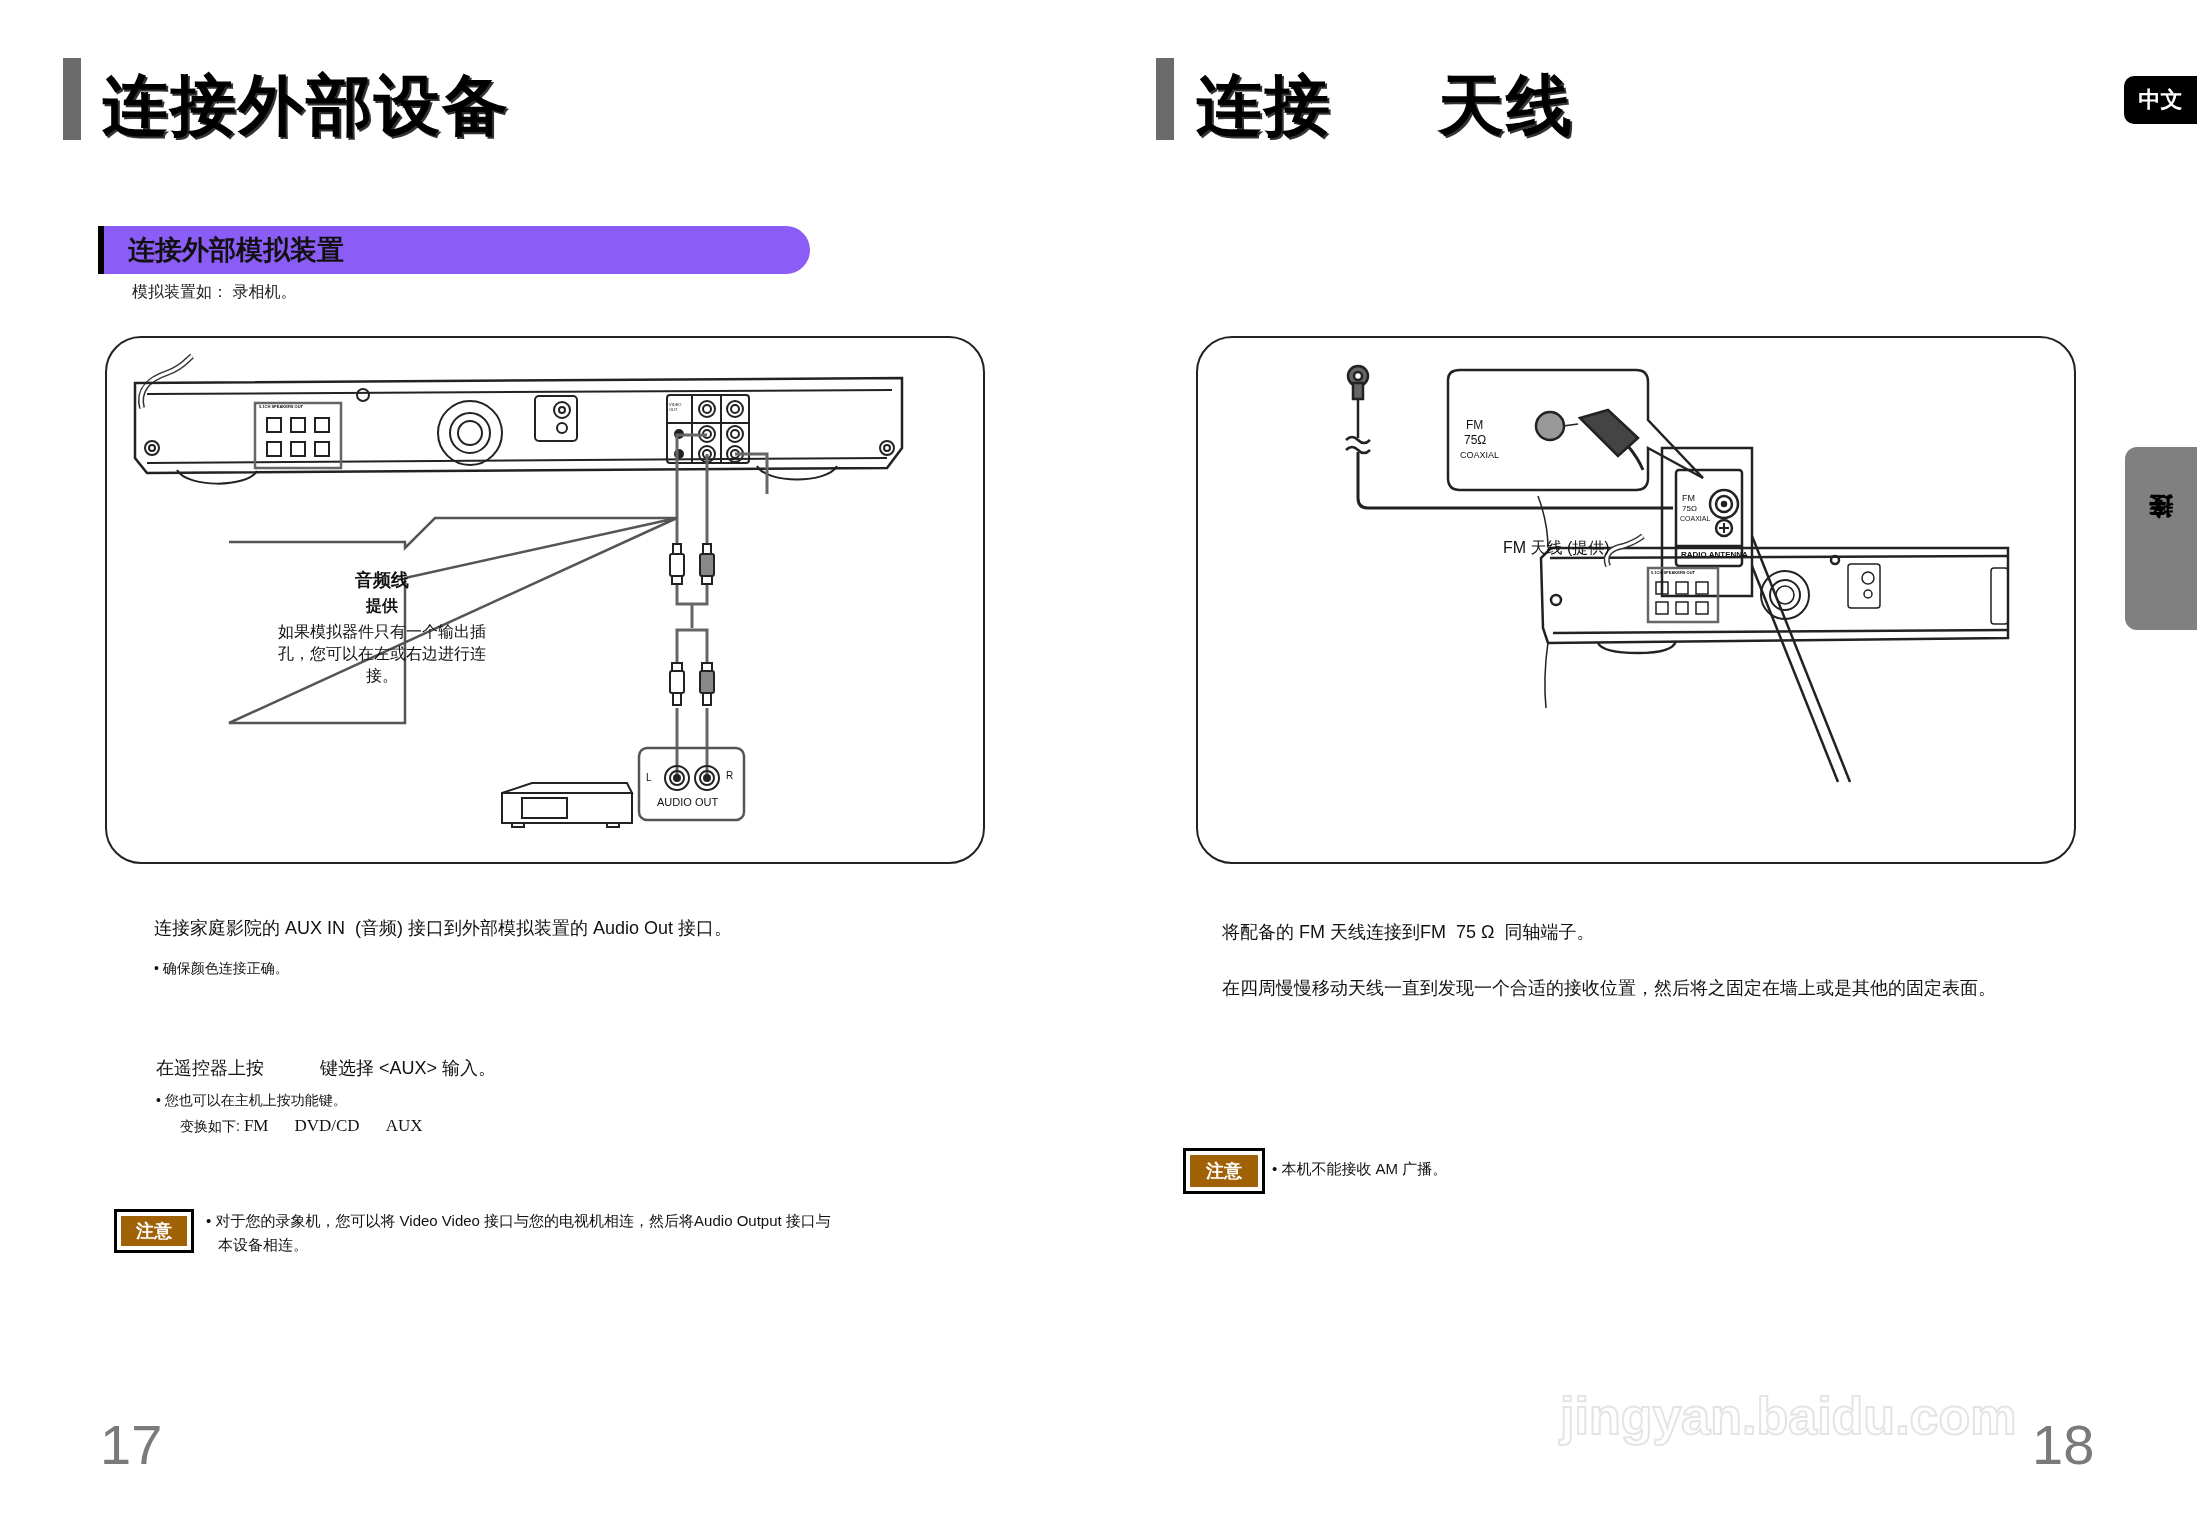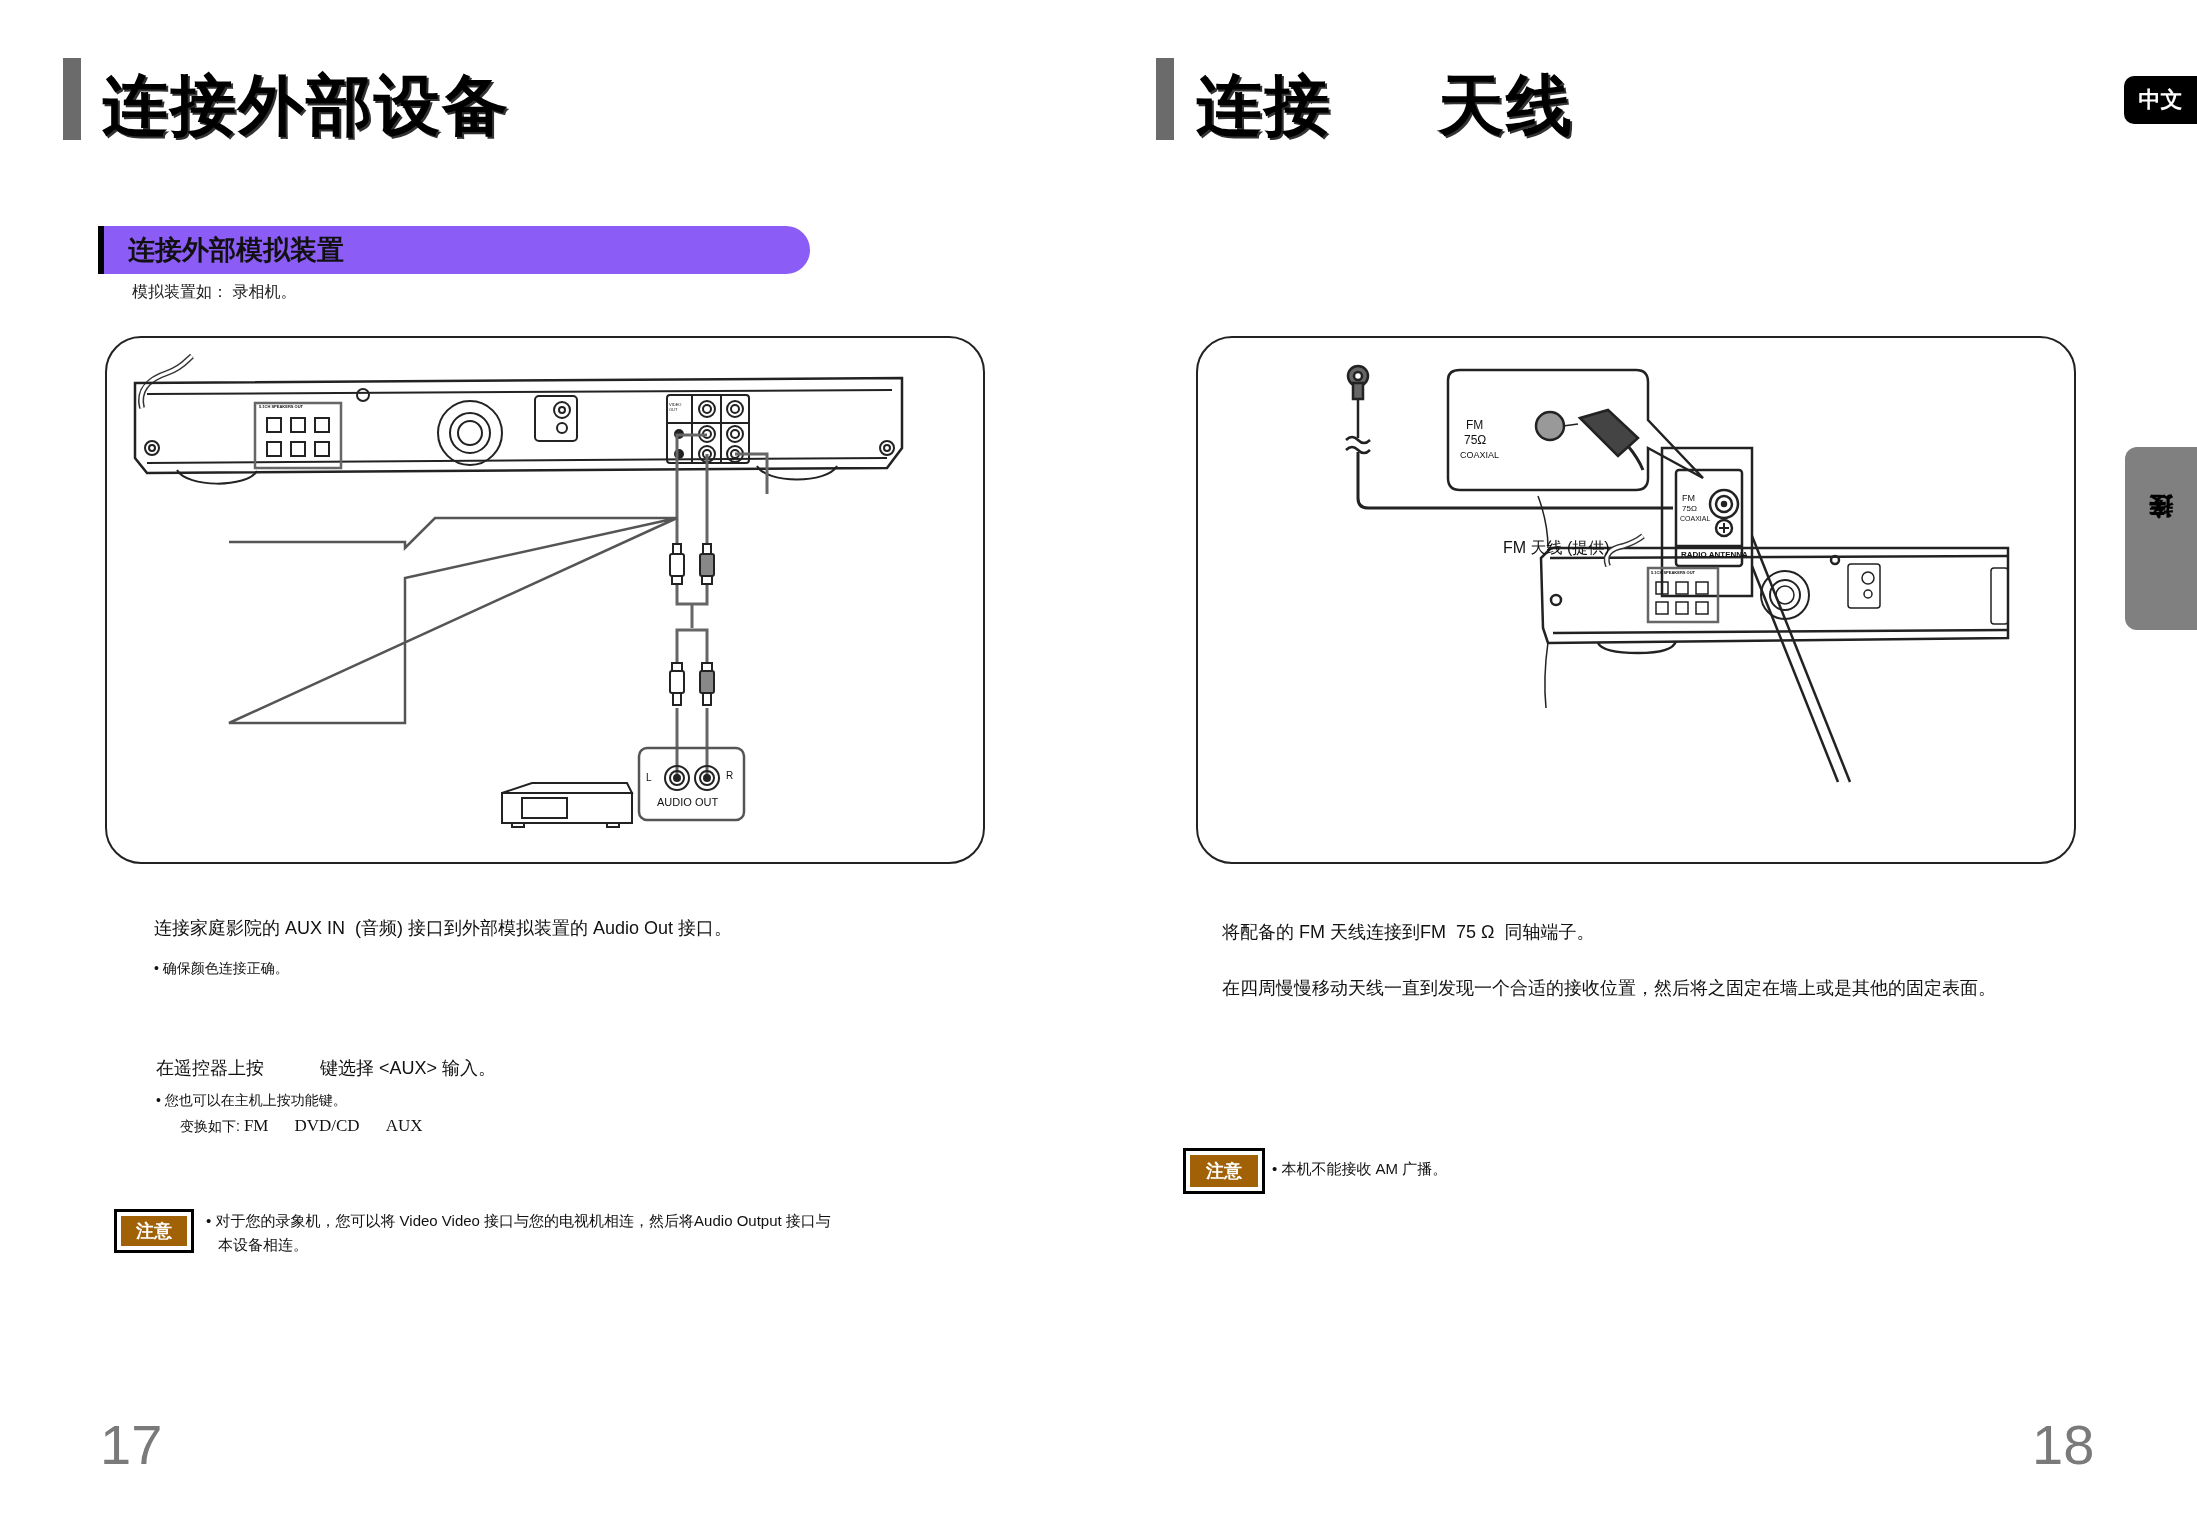--- a/index.html
+++ b/index.html
@@ -177,20 +177,25 @@
         <circle cx="600" cy="440" r="7"></circle>
         <circle cx="600" cy="440" r="3" fill="#222"></circle>
 
       <path d="M395 455 L425 445 L520 445 L525 455 Z"></path>
       <rect x="395" y="455" width="130" height="30"></rect>
       <rect x="415" y="460" width="45" height="20"></rect>
       <rect x="405" y="485" width="12" height="4"></rect>
         <rect x="500" y="485" width="12" height="4"></rect>
     </g>
   </svg>
+  <div class="callout-text" style="left:130px; top:230px; width:290px;">
+    <div style="font-size:18px; font-weight:bold;">音频线</div>
+    <div style="font-size:16px; font-weight:bold; margin-top:4px;">提供</div>
+    <div style="font-size:16px; margin:4px auto 0; width:225px; line-height:22px;">如果模拟器件只有一个输出插孔，您可以在左或右边进行连接。</div>
+  </div>
   <div class="abs" style="left:550px; top:458px; font-size:11px;">AUDIO OUT</div>
   <div class="abs" style="left:539px; top:434px; font-size:10px;">L</div>
   <div class="abs" style="left:619px; top:432px; font-size:10px;">R</div>
   <div class="abs" style="left:152px; top:66px; font-size:4px; font-weight:bold;">5.1CH SPEAKERS OUT</div>
   <div class="abs" style="left:562px; top:64px; font-size:4px; width:20px;">VIDEO OUT</div>
 </div>
 
 <div class="body-text" style="left:154px; top:916px;">连接家庭影院的 AUX IN  (音频) 接口到外部模拟装置的 Audio Out 接口。</div>
 <div class="small-text" style="left:154px; top:960px;">• 确保颜色连接正确。</div>
 
@@ -288,15 +293,16 @@
   <div class="abs" style="left:453px; top:232px; font-size:4px; font-weight:bold;">5.1CH SPEAKERS OUT</div>
 </div>
 
 <div class="body-text" style="left:1222px; top:920px;">将配备的 FM 天线连接到FM  75 Ω  同轴端子。</div>
 <div class="body-text" style="left:1222px; top:976px;">在四周慢慢移动天线一直到发现一个合适的接收位置，然后将之固定在墙上或是其他的固定表面。</div>
 
 <div class="note-box" style="left:1188px; top:1153px; width:72px; height:36px;">注意</div>
 <div class="small-text" style="left:1272px; top:1160px; font-size:15px;">• 本机不能接收 AM 广播。</div>
 
 <div class="watermark">
+  <div class="wm-url">jingyan.baidu.com</div>
 </div>
 
 <div class="page-number" style="left:2032px; top:1412px;">18</div>
 
 </body></html>

